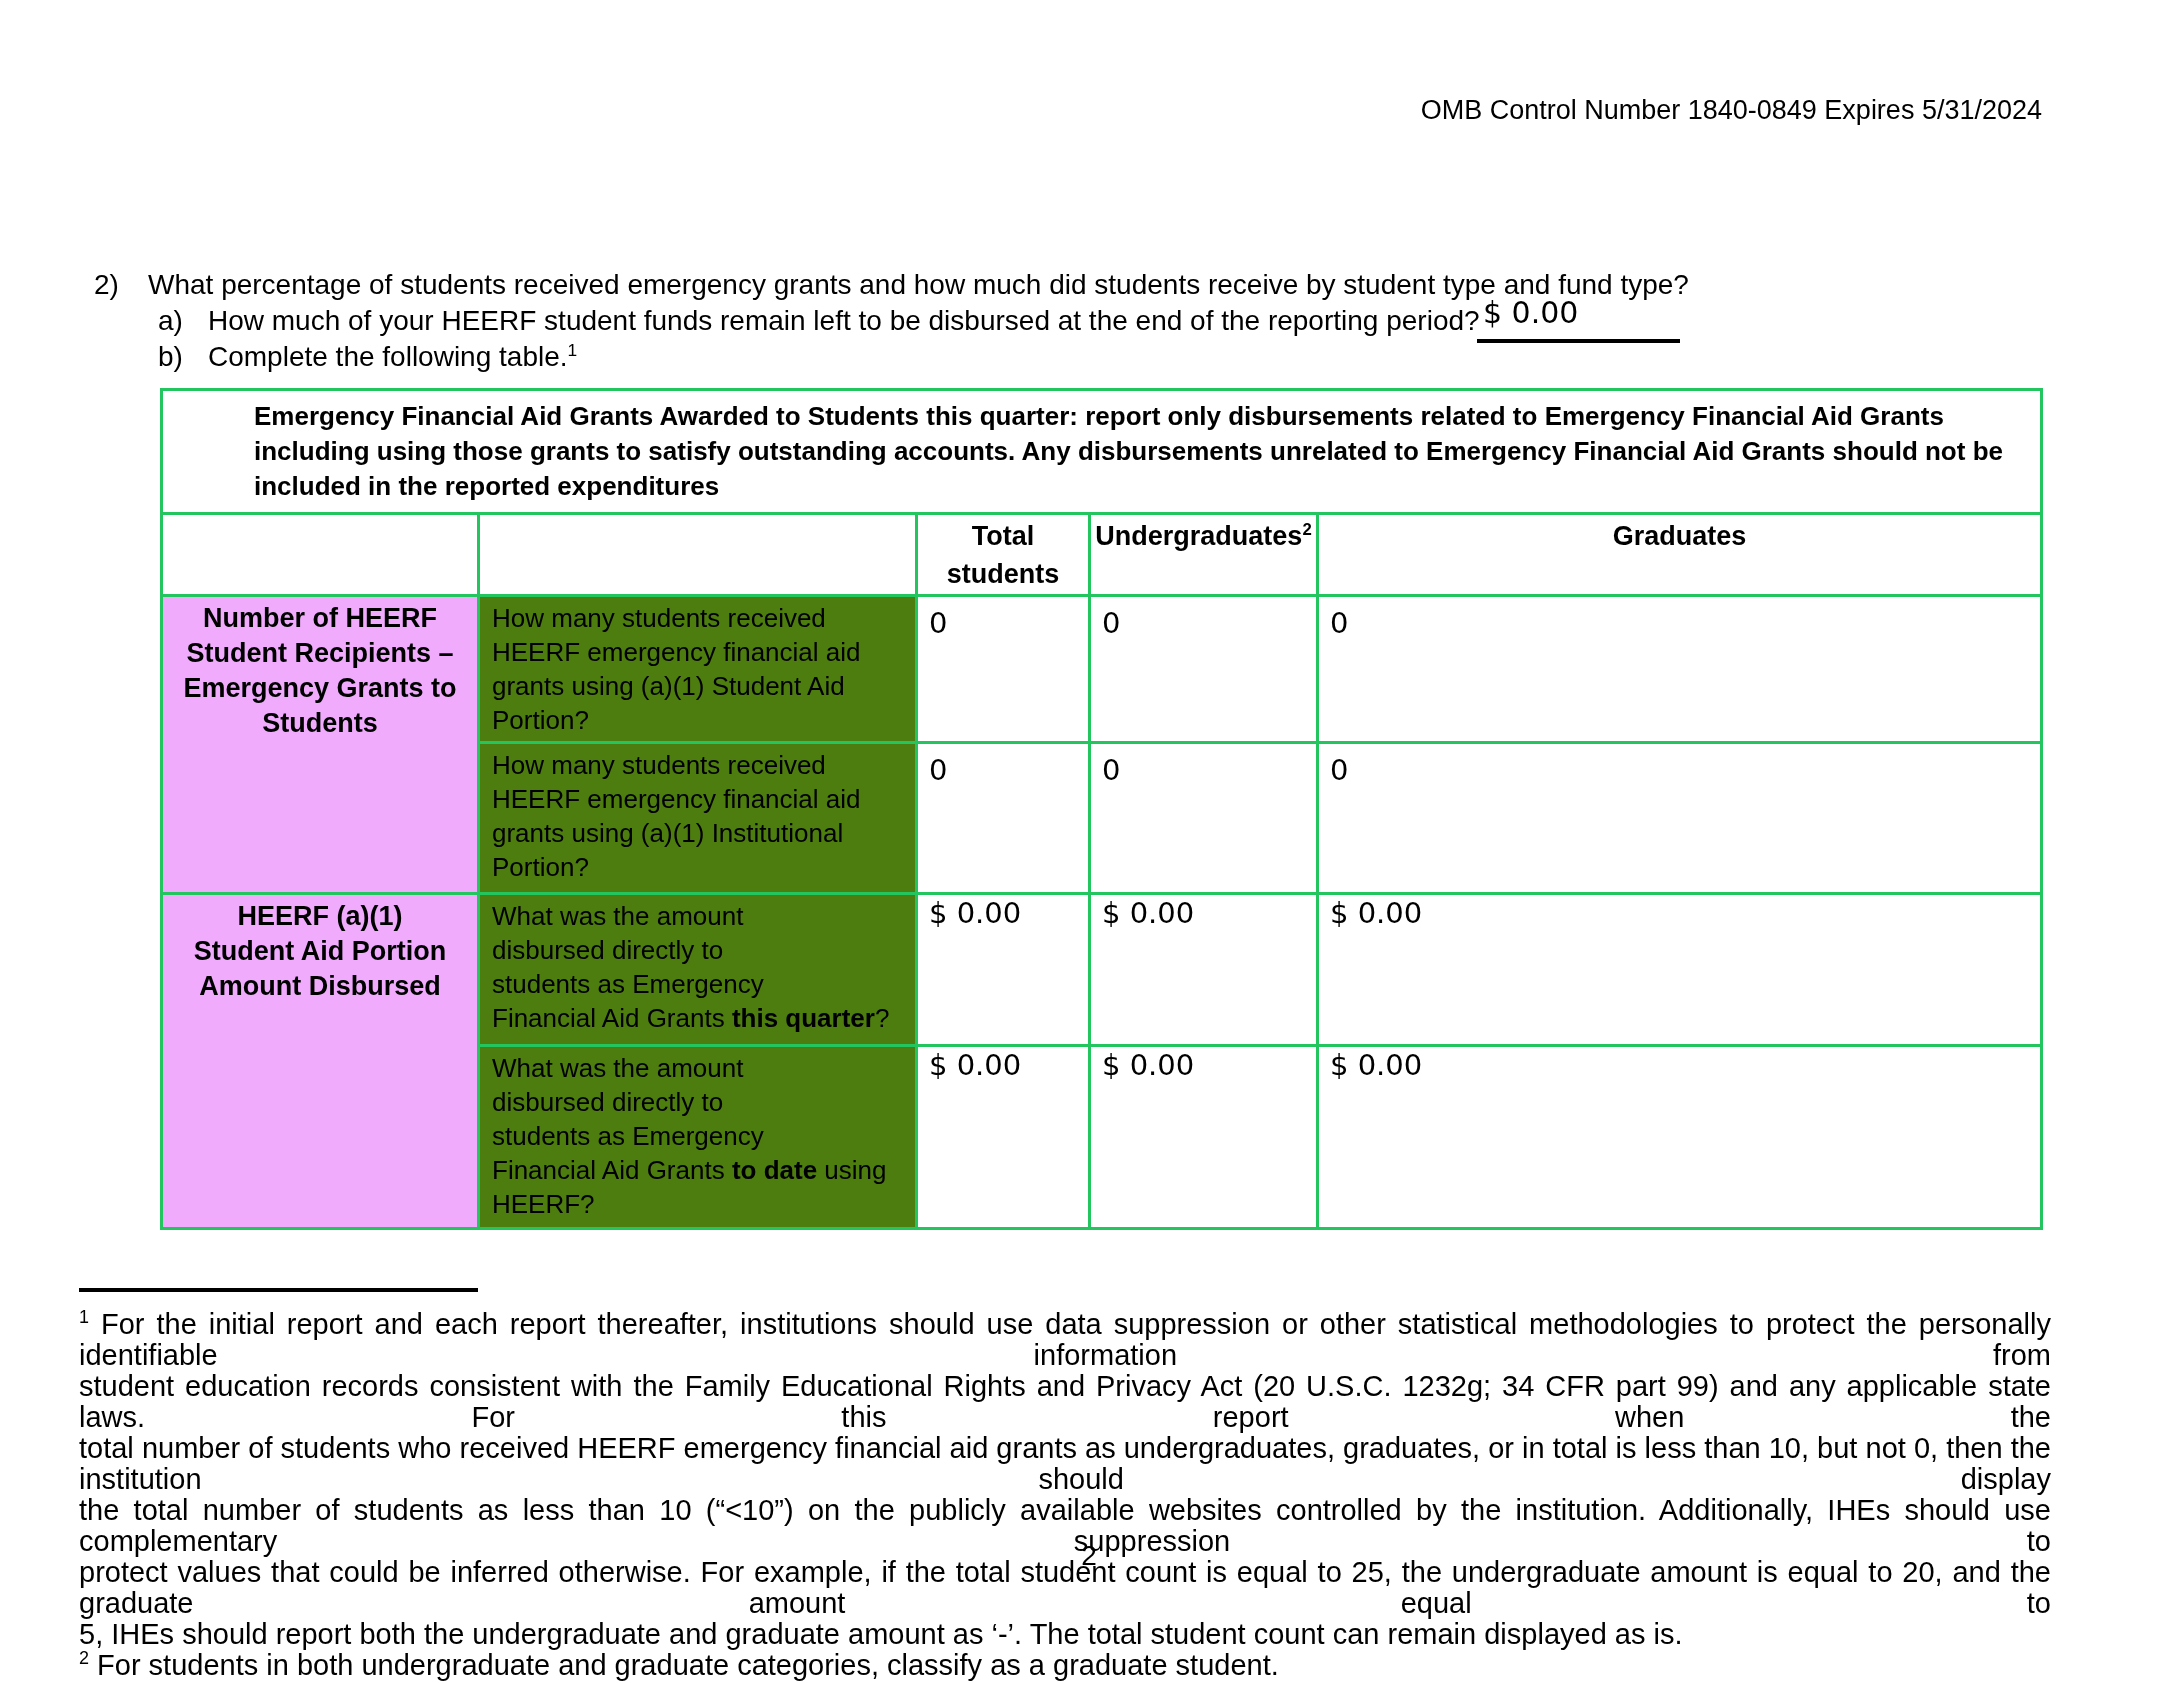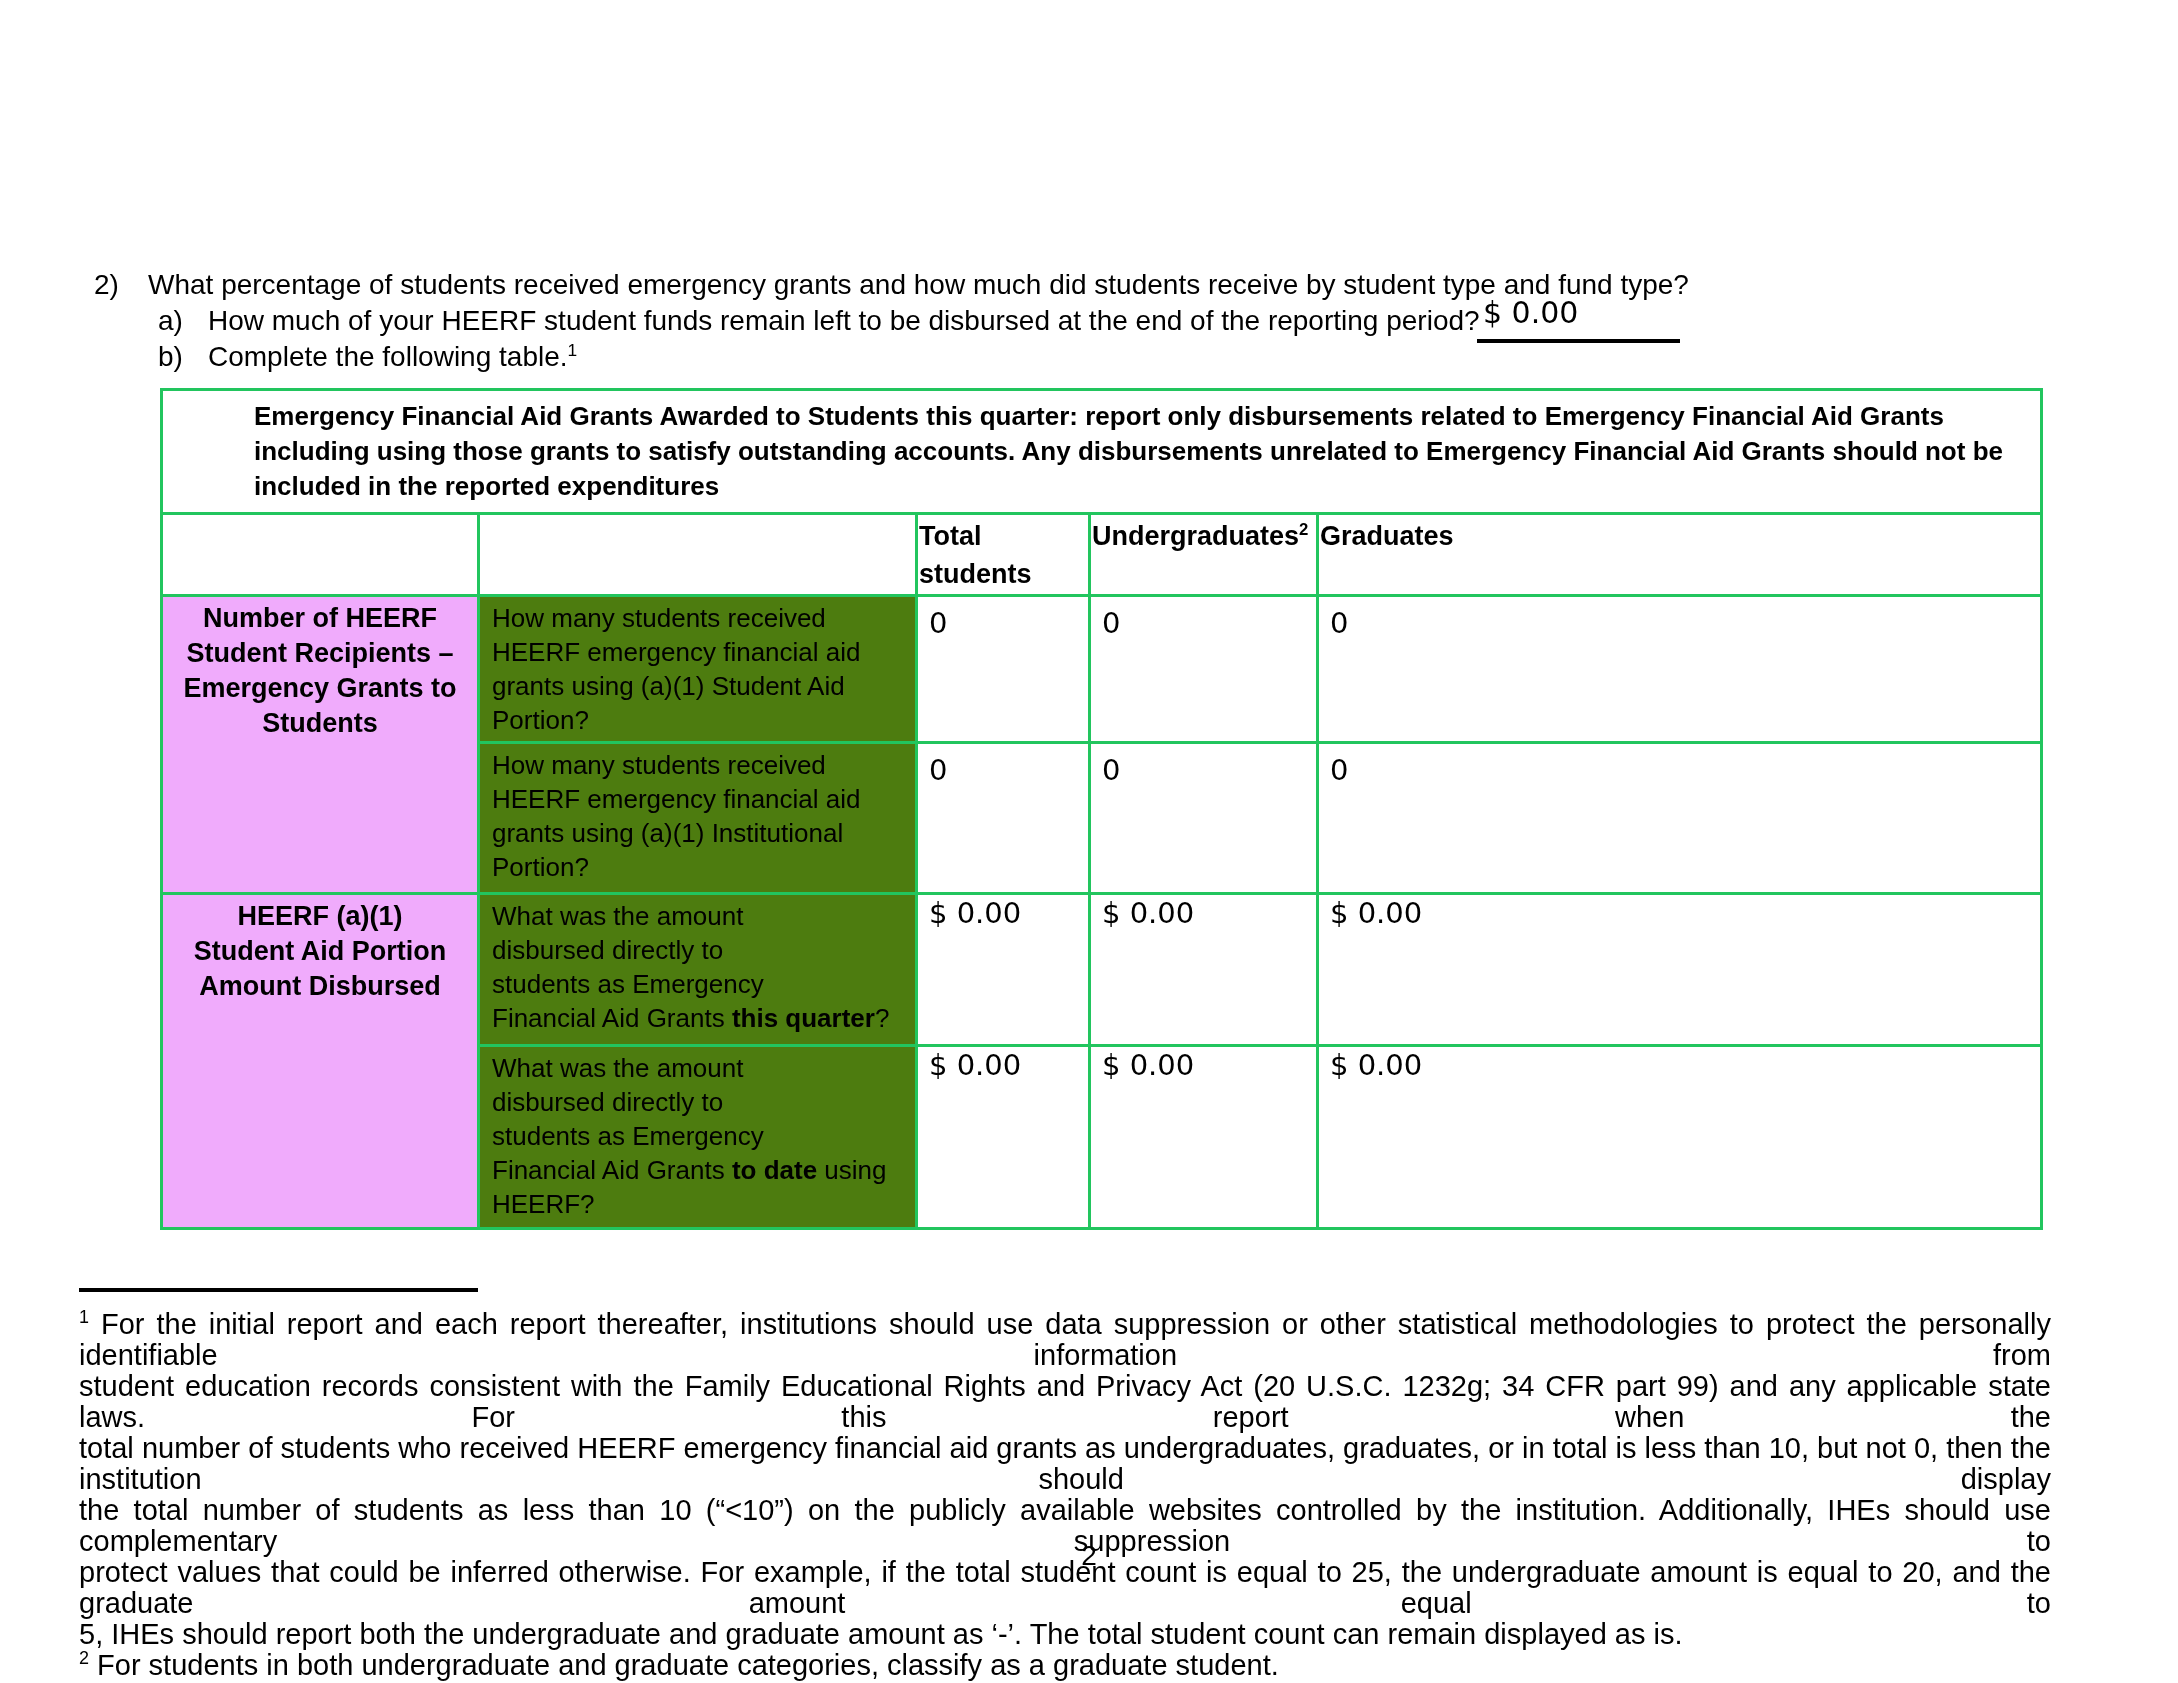--- a/index.html
+++ b/index.html
@@ -25,21 +25,21 @@
 
   table.heerf {
     position:absolute; left:160px; top:388px; width:1879px;
     border-collapse:collapse; table-layout:fixed;
   }
   table.heerf td { border:3px solid #22c55e; vertical-align:top; }
   td.caption {
     font-weight:bold; font-size:26px; line-height:35px;
     padding:8px 12px 8px 91px; height:94px;
   }
-  td.colhead { font-weight:bold; font-size:27px; line-height:38px; padding-top:2px; height:69px; }
+  td.colhead { text-align:center; font-weight:bold; font-size:27px; line-height:38px; padding-top:2px; height:69px; }
   td.grouplabel {
     background:#f0abfc; font-weight:bold; text-align:center;
     font-size:27px; line-height:35px; padding-top:4px;
   }
   td.qcell {
     background:#4d7c0f; font-size:26px; line-height:34px;
     padding:4px 6px 4px 12px;
   }
   td.vcell { background:#fff; font-family:"DejaVu Sans", sans-serif; font-size:29px; }
   td.vcell .v { padding:8px 0 0 10px; }
@@ -55,20 +55,21 @@
   .fn-rule { position:absolute; left:79px; top:1288px; width:399px; height:4px; background:#000; }
   .footnotes { position:absolute; left:79px; top:1309px; width:1972px; font-size:29px; line-height:31px; }
   .fn-line.j { text-align:justify; text-align-last:justify; }
   .page-num { position:absolute; left:0; top:1540px; width:2178px; text-align:center; font-size:28px; }
 </style>
 </head>
 <body>
 
 <div class="page">
 
+  <div class="omb">OMB Control Number 1840-0849 Expires 5/31/2024</div>
 
   <div class="qline q2">
     <span class="num">2)</span>
     <span>What percentage of students received emergency grants and how much did students receive by student type and fund type?</span>
   </div>
 
   <div class="qline qa">
     <span class="num">a)</span>
     <span>How much of your HEERF student funds remain left to be disbursed at the end of the reporting period?</span>
   </div>

